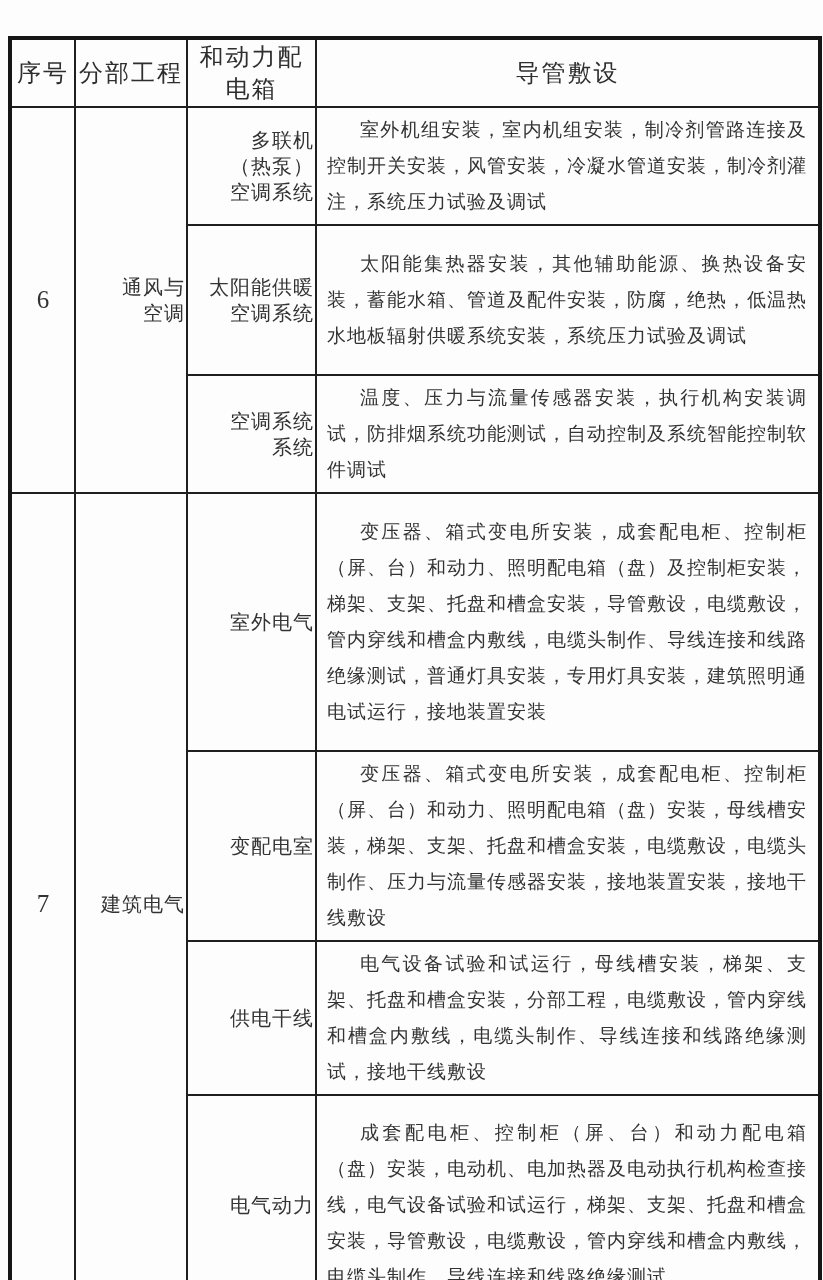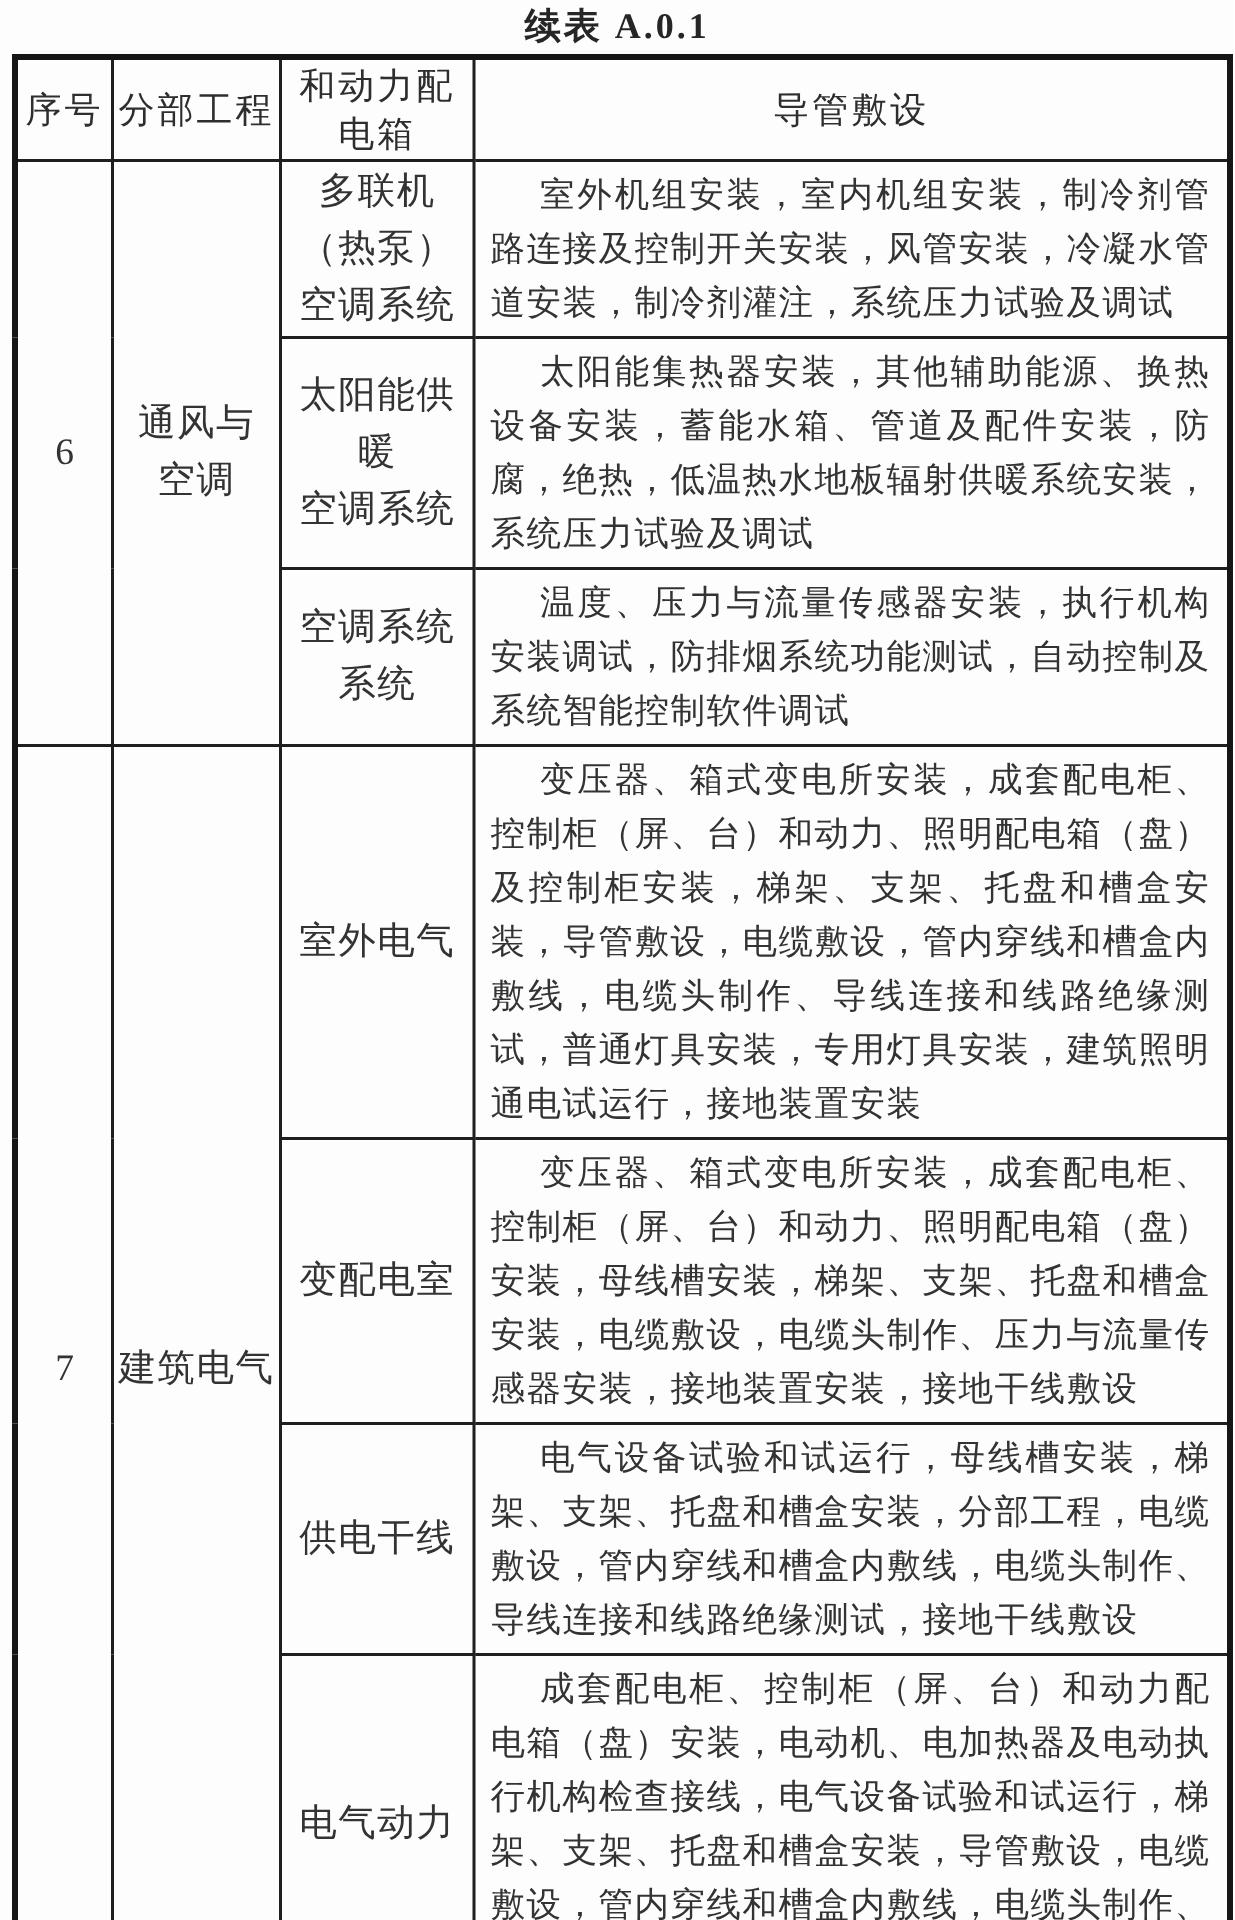--- a/index.html
+++ b/index.html
@@ -58,49 +58,48 @@
   col.c-serial   { width: 65px;  }
   col.c-division { width: 112px; }
   col.c-subdiv   { width: 129px; }
   col.c-items    { width: 504px; }
   td.serial {
     text-align: center;
     font-size: 25px;
     letter-spacing: 0;
   }
   td.division, td.subdiv {
-    text-align: center;
+    text-align: right;
     white-space: pre-line;
-    line-height: 38px;
+    line-height: 26px;
     letter-spacing: 1px;
-    font-size: 25px;
+    font-size: 20px;
   }
   td.items {
     text-align: justify;
     padding: 4px 11px 4px 10px;
     line-height: 36px;
     text-indent: 33px;
     letter-spacing: 1px;
-    font-size: 23px;
+    font-size: 19px;
   }
   tr.r-head { height: 41px; margin-top: 20px; }
   tr.r1 { height: 110px; }
   tr.r2 { height: 150px; }
   tr.r3 { height: 108px; }
   tr.r4 { height: 258px; }
   tr.r5 { height: 186px; }
   tr.r6 { height: 147px; }
   tr.r7 { height: 220px; }
 </style>
 </head>
 <body>
 
 <div class="page">
 
-  <div class="doc-title">续表 A.0.1</div>
 
   <table class="worktable">
     <colgroup>
       <col class="c-serial">
       <col class="c-division">
       <col class="c-subdiv">
       <col class="c-items">
     </colgroup>
     <thead>
       <tr class="r-head">

